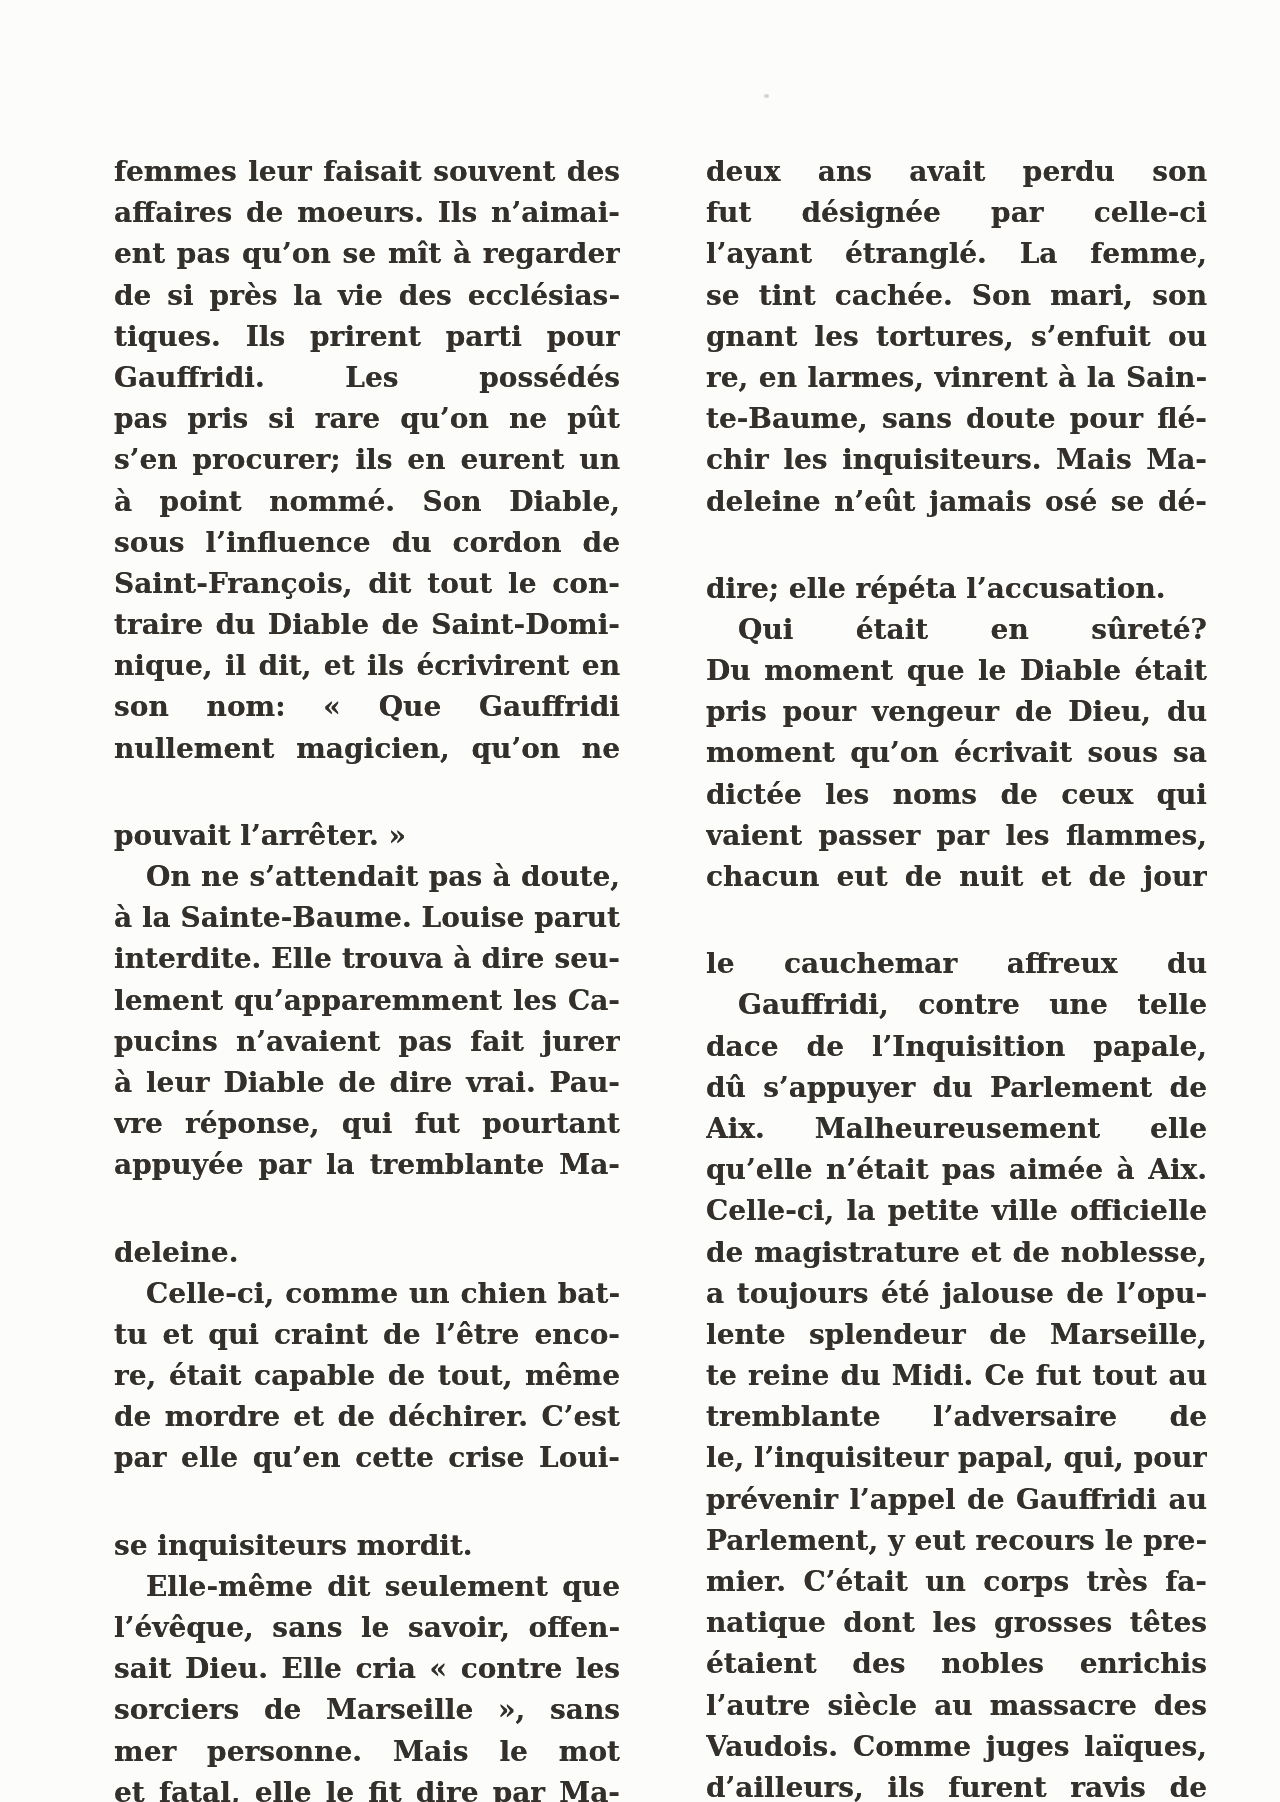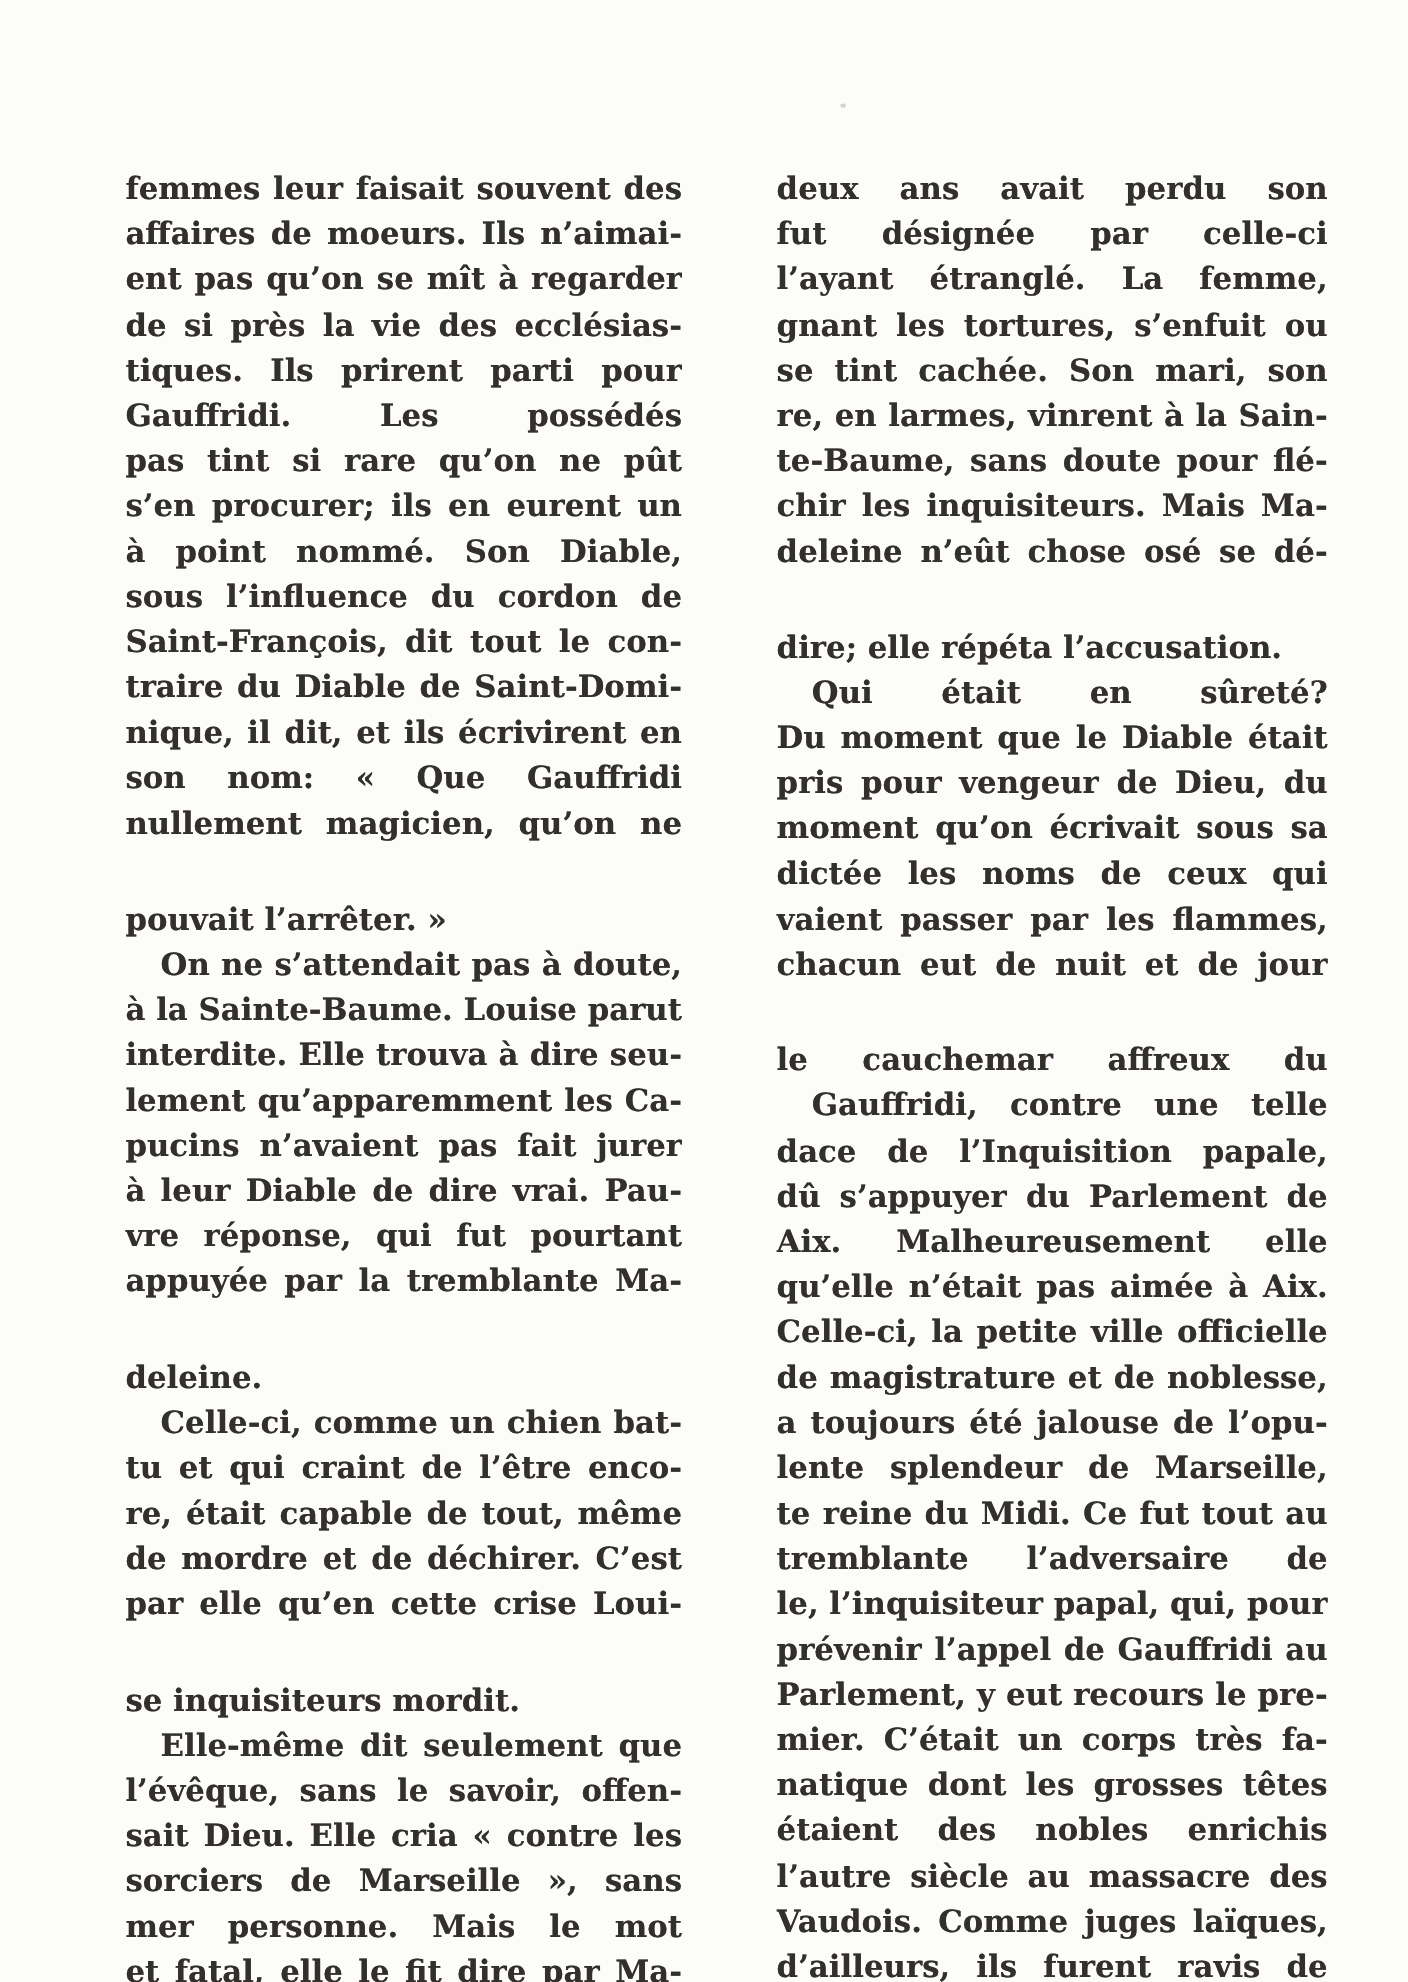--- a/index.html
+++ b/index.html
@@ -62,21 +62,21 @@
 <div class="page">
   <div class="speck"></div>
 
   <div class="column column-left">
     <div class="line">femmes leur faisait souvent des</div>
     <div class="line">affaires de moeurs. Ils n’aimai-</div>
     <div class="line">ent pas qu’on se mît à regarder</div>
     <div class="line">de si près la vie des ecclésias-</div>
     <div class="line">tiques. Ils prirent parti pour</div>
     <div class="line">Gauffridi. Les possédés n’étaient</div>
-    <div class="line">pas tint si rare qu’on ne pût</div>
+    <div class="line">pas pris si rare qu’on ne pût</div>
     <div class="line">s’en procurer; ils en eurent un</div>
     <div class="line">à point nommé. Son Diable,</div>
     <div class="line">sous l’influence du cordon de</div>
     <div class="line">Saint-François, dit tout le con-</div>
     <div class="line">traire du Diable de Saint-Domi-</div>
     <div class="line">nique, il dit, et ils écrivirent en</div>
     <div class="line">son nom: « Que Gauffridi n’était</div>
     <div class="line">nullement magicien, qu’on ne</div>
     <div class="line pend">pouvait l’arrêter. »</div>
     <div class="line indent">On ne s’attendait pas à doute,</div>
@@ -100,26 +100,26 @@
     <div class="line">sorciers de Marseille », sans nom-</div>
     <div class="line">mer personne. Mais le mot cruel</div>
     <div class="line">et fatal, elle le fit dire par Ma-</div>
     <div class="line">deleine. Une femme qui depuis</div>
   </div>
 
   <div class="column column-right">
     <div class="line">deux ans avait perdu son enfant</div>
     <div class="line">fut désignée par celle-ci comme</div>
     <div class="line">l’ayant étranglé. La femme, crai-</div>
+    <div class="line">se tint cachée. Son mari, son pè-</div>
     <div class="line">gnant les tortures, s’enfuit ou</div>
-    <div class="line">se tint cachée. Son mari, son pè-</div>
     <div class="line">re, en larmes, vinrent à la Sain-</div>
     <div class="line">te-Baume, sans doute pour flé-</div>
     <div class="line">chir les inquisiteurs. Mais Ma-</div>
-    <div class="line">deleine n’eût chose osé se dé-</div>
+    <div class="line">deleine n’eût jamais osé se dé-</div>
     <div class="line pend">dire; elle répéta l’accusation.</div>
     <div class="line indent">Qui était en sûreté? Personne.</div>
     <div class="line">Du moment que le Diable était</div>
     <div class="line">pris pour vengeur de Dieu, du</div>
     <div class="line">moment qu’on écrivait sous sa</div>
     <div class="line">dictée les noms de ceux qui pou-</div>
     <div class="line">vaient passer par les flammes,</div>
     <div class="line">chacun eut de nuit et de jour</div>
     <div class="line pend">le cauchemar affreux du bûcher.</div>
     <div class="line indent">Gauffridi, contre une telle au-</div>

